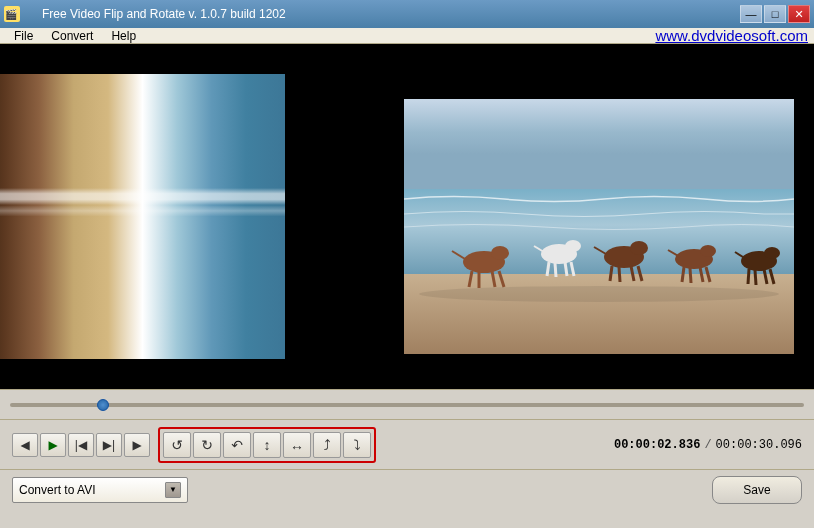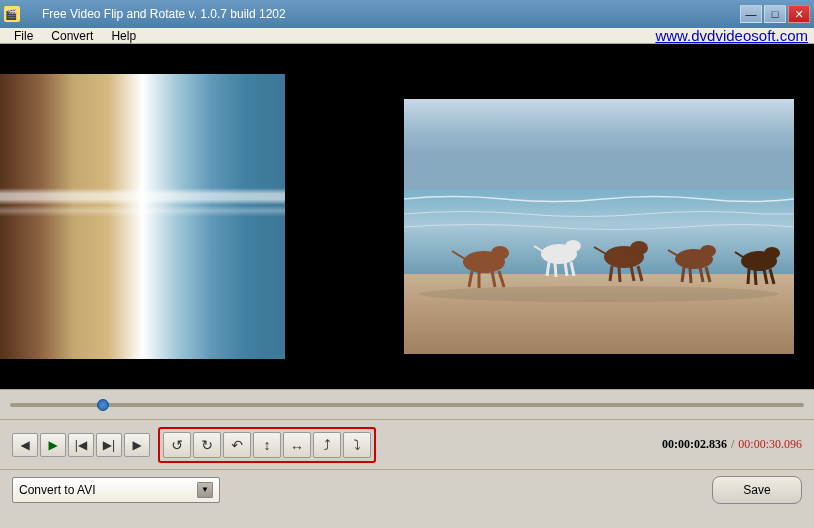--- a/index.html
+++ b/index.html
@@ -207,47 +207,47 @@
       color: #333;
     }
 
     
     #time-display {
       margin-left: auto;
       display: flex;
       align-items: center;
       gap: 4px;
       font-size: 12px;
-      font-family: Liberation Serif, serif;
+      font-family: Liberation Mono, monospace;
     }
     #current-time {
       font-weight: bold;
       color: #000;
     }
     #separator {
       color: #555;
     }
     #total-time {
-      color: #b91c1c;
+      color: #000000;
     }
 
     
     #bottom-bar {
       background: #d4d0c8;
       height: 40px;
       display: flex;
       align-items: center;
       padding: 0 12px;
       justify-content: space-between;
       border-top: 1px solid #b0a888;
     }
 
     
     #format-dropdown {
-      width: 208px;
+      width: 176px;
       height: 26px;
       background: linear-gradient(to bottom, #ffffff, #f0ece0);
       border: 1px solid #888;
       border-radius: 2px;
       display: flex;
       align-items: center;
       justify-content: space-between;
       padding: 0 6px;
       cursor: pointer;
       font-size: 12px;

